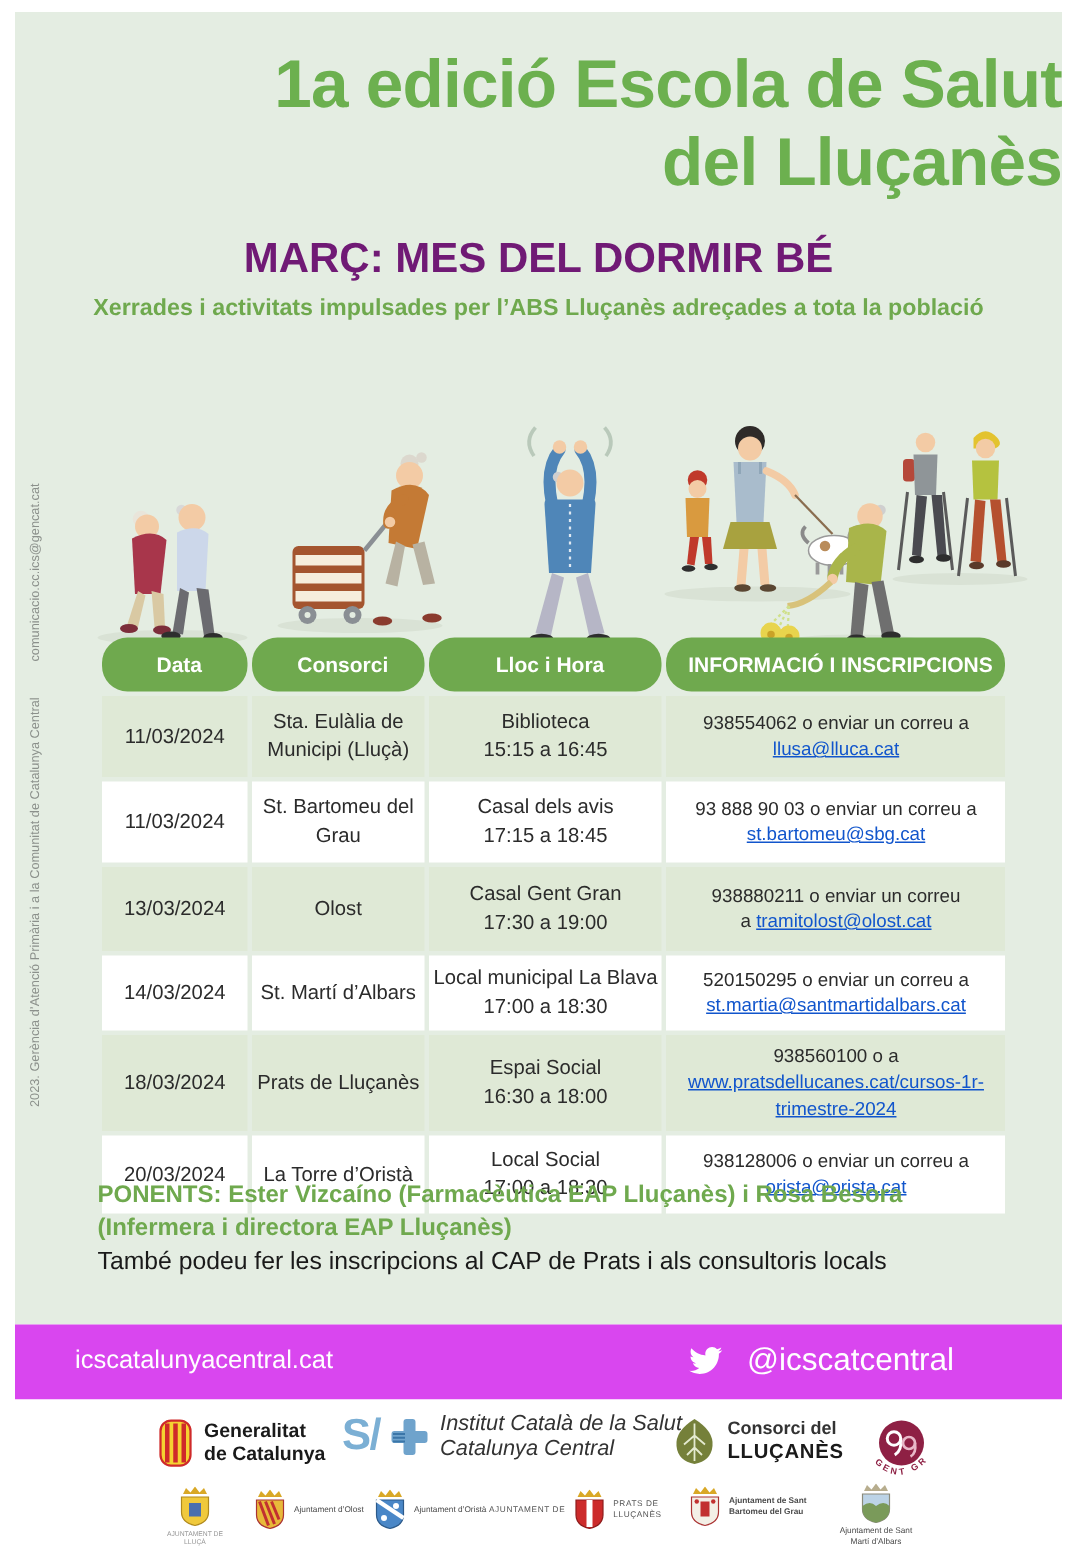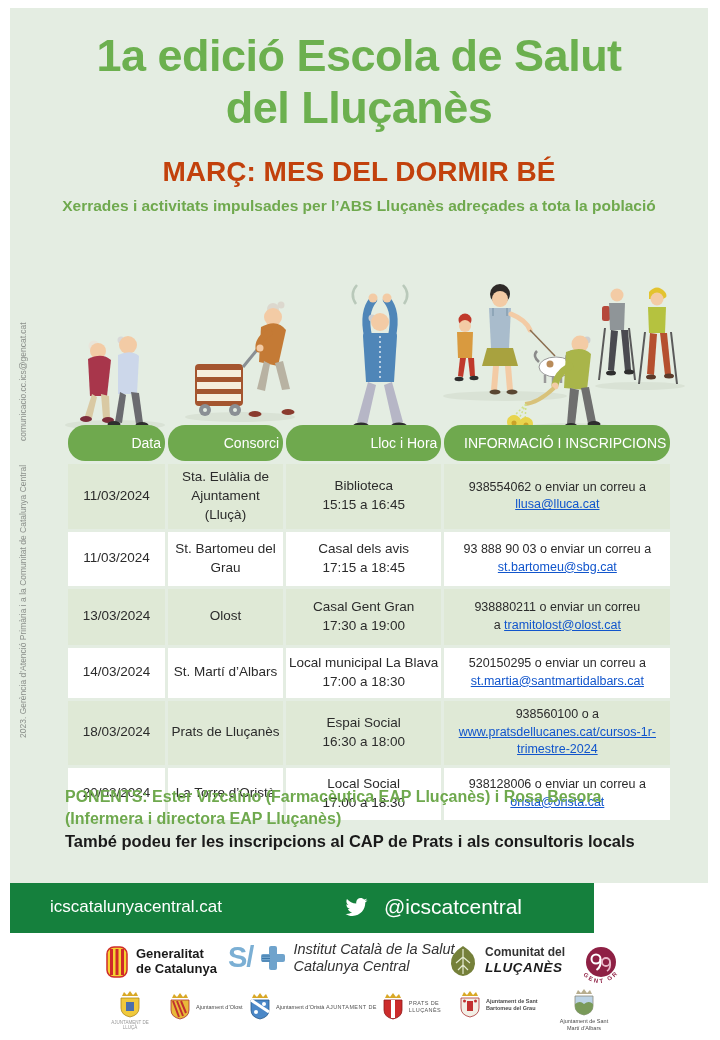--- a/index.html
+++ b/index.html
@@ -1,56 +1,56 @@
 <!DOCTYPE html>
 <html><head>
 <meta charset="utf-8">
 <style>
   html,body{margin:0;padding:0;background:#fff;}
   body{width:720px;height:1040px;font-family:"Liberation Sans",sans-serif;position:relative;overflow:hidden;}
   .page{position:absolute;inset:0;background:#fff;}
   .panel{position:absolute;left:10px;top:8px;width:698px;height:875px;background:#e4ede2;}
 
-  .title{position:absolute;top:22px;left:0;width:100%;text-align:center;color:#6cb04f;font-weight:bold;font-size:45px;line-height:1.15;letter-spacing:-0.5px;}
-  .subtitle{position:absolute;top:148px;left:0;width:100%;text-align:center;color:#c2410c;font-weight:bold;font-size:28px;}
+  .title{position:absolute;top:22px;left:0;width:100%;text-align:right;color:#6cb04f;font-weight:bold;font-size:45px;line-height:1.15;letter-spacing:-0.5px;}
+  .subtitle{position:absolute;top:148px;left:0;width:100%;text-align:center;color:#701a75;font-weight:bold;font-size:28px;}
   .tagline{position:absolute;top:189px;left:0;width:100%;text-align:center;color:#6fa94e;font-weight:bold;font-size:15.5px;}
 
   .side-note{position:absolute;left:8px;top:280px;height:450px;writing-mode:vertical-rl;transform:rotate(180deg);font-size:8.5px;color:#8b908b;white-space:nowrap;}
   .side-note .email{margin-inline-start:22px;}
 
   .illustrations{position:absolute;left:40px;top:246px;width:640px;height:178px;}
 
   .tbl-wrap{position:absolute;left:55px;top:414px;}
   table{border-collapse:separate;border-spacing:3px;}
-  th{background:#6fa94e;color:#fff;font-weight:normal;font-size:14px;text-align:right;padding:7px 4px 7px 10px;height:22px;vertical-align:middle;border-radius:17px;}
+  th{background:#6fa94e;color:#fff;font-weight:bold;font-size:14px;text-align:center;padding:7px 4px 7px 10px;height:22px;vertical-align:middle;border-radius:17px;}
   td{font-size:13.5px;color:#2b2b2b;text-align:center;vertical-align:middle;padding:4px 3px;line-height:1.4;}
   tr.tint td{background:#dfe9d6;}
   tr.plain td{background:#ffffff;}
   td .nowrap{white-space:nowrap;}
   .info-cell{font-size:12.5px;}
   a.cell-link{color:#1155cc;text-decoration:underline;cursor:pointer;overflow-wrap:anywhere;}
   tr.r1 td{height:46px;} tr.r2 td{height:46px;} tr.r3 td{height:48px;}
   tr.r4 td{height:42px;} tr.r5 td{height:56px;} tr.r6 td{height:44px;}
 
   .ponents{position:absolute;left:55px;top:778px;width:605px;}
   .ponents .speakers{color:#6fa94e;font-weight:bold;font-size:16px;line-height:1.35;}
-  .ponents .note{color:#1a1a1a;font-size:16.5px;margin-top:3px;font-weight:bold;}
-
-  .footer-bar{position:absolute;left:10px;top:883px;width:584px;height:50px;background:#15803d;color:#fff;}
+  .ponents .note{color:#1a1a1a;font-size:16.5px;margin-top:3px;}
+
+  .footer-bar{position:absolute;left:10px;top:883px;width:698px;height:50px;background:#d946ef;color:#fff;}
   .footer-bar .site{position:absolute;left:40px;top:14px;font-size:17px;}
   .footer-bar .tw{position:absolute;right:72px;top:12px;display:flex;align-items:center;gap:14px;font-size:21px;}
 
   .logos{position:absolute;left:10px;top:933px;width:698px;height:107px;background:#fff;}
   .inst{position:absolute;display:flex;align-items:center;gap:7px;}
   .inst .txt{font-size:12.5px;color:#1a1a1a;line-height:1.15;}
   .gene .txt{font-weight:bold;font-size:13px;}
   .ics-mark{font-size:29px;color:#7bafd4;font-weight:bold;letter-spacing:-1px;}
   .ics .txt{font-size:14.5px;color:#333;font-style:italic;}
   .consorci .txt .l1{font-size:12px;font-weight:bold;color:#333;}
-  .consorci .txt .l2{font-size:13.5px;font-weight:bold;color:#1a1a1a;letter-spacing:0.5px;font-style:italic;}
+  .consorci .txt .l2{font-size:13.5px;font-weight:bold;color:#1a1a1a;letter-spacing:0.5px;}
   .muni{position:absolute;display:flex;align-items:center;gap:4px;}
   .muni.col{flex-direction:column;gap:1px;}
   .muni .lbl{font-size:5.5px;color:#4a4a4a;line-height:1.2;max-width:52px;}
   .muni .lbl.tiny{font-size:4.5px;color:#999;text-align:center;max-width:44px;}
   .muni .lbl.caps{font-size:5.5px;letter-spacing:0.4px;color:#555;}
 </style>
 </head>
 <body>
 
 <div class="page">
@@ -219,21 +219,21 @@
           </colgroup>
         <tbody>
             <tr>
           <th>Data</th>
           <th>Consorci</th>
           <th>Lloc i Hora</th>
           <th>INFORMACIÓ I INSCRIPCIONS</th>
         </tr>
         <tr class="tint r1">
           <td>11/03/2024</td>
-          <td>Sta. Eulàlia de Ajuntament (Lluçà)</td>
+          <td>Sta. Eulàlia de Municipi (Lluçà)</td>
           <td>
                 <div class="nowrap">Biblioteca</div>
                 <div>15:15 a 16:45</div>
               </td>
           <td class="info-cell">
                 <div>938554062 o enviar un correu a</div>
                 <div><span></span><a class="cell-link">llusa@lluca.cat</a></div>
               </td>
         </tr>
         <tr class="plain r2">
@@ -341,21 +341,21 @@
           <div>Institut Català de la Salut</div>
           <div>Catalunya Central</div>
         </div>
     </div>
     <div class="inst consorci" style="left:438px;top:12px;">
       <svg width="30" height="32" viewBox="0 0 30 32">
         <path d="M15 1 q13 8 12 18 q-1 10 -12 12 q-11 -2 -12 -12 q-1 -10 12 -18 z" fill="#75803a"></path>
         <path d="M15 4 v25 M15 12 l-7 6 M15 12 l7 6 M15 20 l-5 5 M15 20 l5 5" stroke="#e4ead0" stroke-width="1.2" fill="none"></path>
       </svg>
       <div class="txt">
-          <div class="l1">Comunitat del</div>
+          <div class="l1">Consorci del</div>
           <div class="l2">LLUÇANÈS</div>
         </div>
     </div>
     <div class="inst" style="left:563px;top:4px;">
       <svg width="56" height="56" viewBox="0 0 56 56">
         <circle cx="28" cy="25" r="15" fill="#8e2044"></circle>
         <circle cx="23" cy="22" r="4.5" fill="none" stroke="#ffffff" stroke-width="2"></circle>
         <path d="M27.5 22 q1 8 -4 11" stroke="#ffffff" stroke-width="2" fill="none"></path>
         <circle cx="33" cy="25" r="4" fill="none" stroke="#e8b8c8" stroke-width="1.8"></circle>
         <path d="M37 25 q1 7 -3 9" stroke="#e8b8c8" stroke-width="1.8" fill="none"></path>

